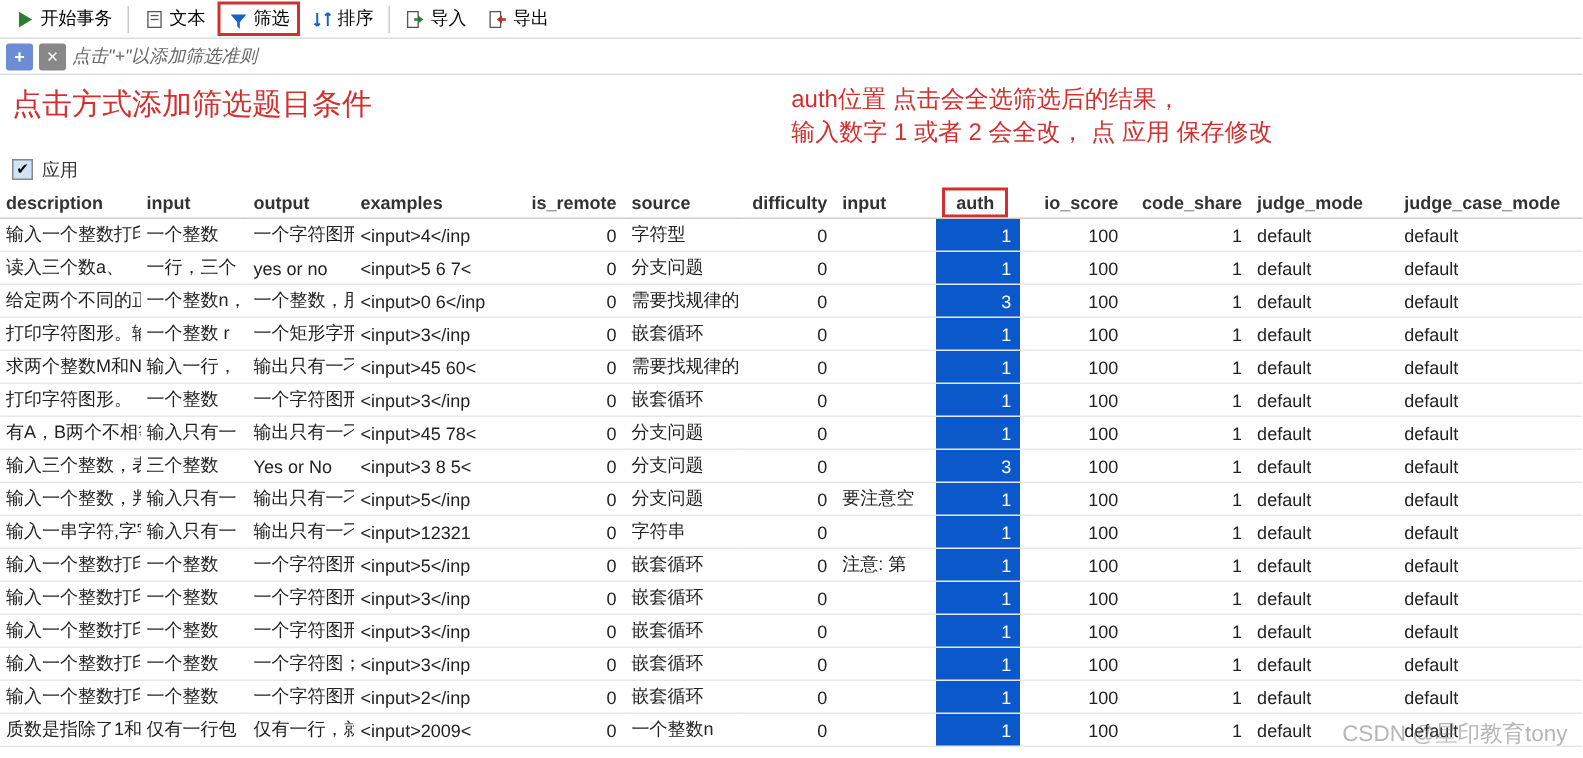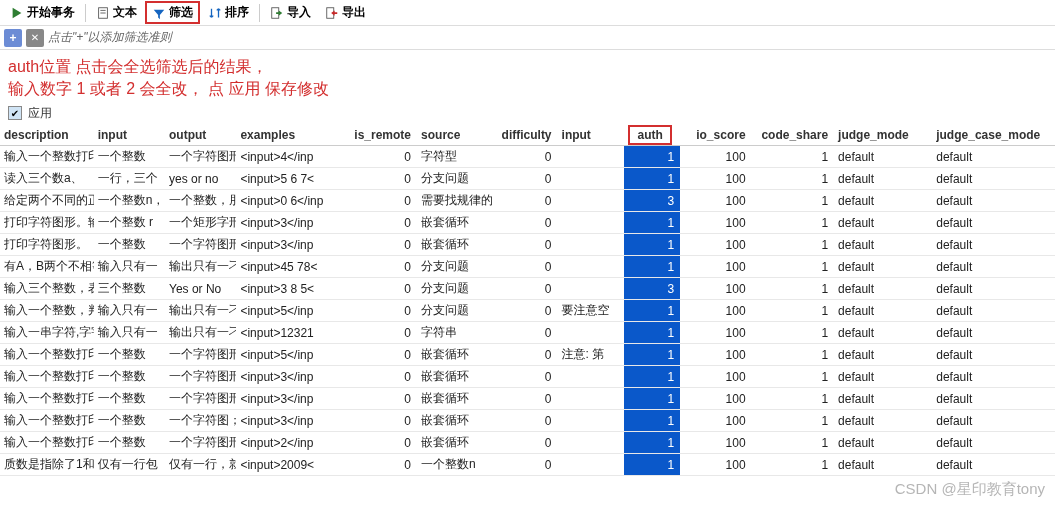--- a/index.html
+++ b/index.html
@@ -1,18 +1,18 @@
 <!DOCTYPE html>
 <html><head>
 <meta charset="utf-8">
 <style>
   * { box-sizing: border-box; margin: 0; padding: 0; }
   body { font-family: "Microsoft YaHei", Arial, sans-serif; font-size: 12px; background: #fff; color: #000; width: 1055px; }
   
-  .toolbar { display: flex; align-items: center; height: 26px; border-bottom: 1px solid #ddd; padding: 2px 4px; gap: 2px; font-weight: bold; }
+  .toolbar { display: flex; align-items: center; height: 26px; border-bottom: 1px solid #ddd; padding: 2px 4px; gap: 2px; }
   .toolbar-item { display: flex; align-items: center; gap: 3px; padding: 2px 6px; cursor: pointer; white-space: nowrap; }
   .toolbar-sep { width: 1px; height: 18px; background: #ccc; margin: 0 2px; }
   .filter-highlight { border: 2px solid #d32f2f; padding: 1px 5px; align-items: flex-end; }
   .ico { width: 14px; height: 14px; display: inline-block; }
   
   .filterbar { display: flex; align-items: center; height: 24px; padding: 2px 4px; gap: 4px; border-bottom: 1px solid #ddd; }
   .btn-small { width: 18px; height: 18px; background: #6c8cd5; color: #fff; display: flex; align-items: center; justify-content: center; font-weight: bold; border-radius: 2px; cursor: pointer; }
   .btn-clear { width: 18px; height: 18px; background: #888; color: #fff; display: flex; align-items: center; justify-content: center; border-radius: 2px; cursor: pointer; font-size: 10px; }
   .filter-hint { color: #666; font-style: italic; }
   
@@ -95,20 +95,21 @@
   </div>
 </div>
 
 <div class="filterbar">
   <div class="btn-small">+</div>
   <div class="btn-clear">✕</div>
   <span class="filter-hint">点击"+"以添加筛选准则</span>
 </div>
 
 <div class="annotation-row">
+  <div class="anno-left">点击方式添加筛选题目条件</div>
   <div class="anno-right">
     <div>auth位置 点击会全选筛选后的结果，</div>
     <div>输入数字 1  或者 2 会全改， 点 应用 保存修改</div>
   </div>
 </div>
 
 <div class="apply-row">
   <div class="apply-check">✔</div>
   <span class="apply-lbl">应用</span>
 </div>
@@ -201,20 +202,35 @@
         <td>嵌套循环</td>
         <td class="num">0</td>
         <td></td>
         <td class="auth-cell">1</td>
         <td class="num">100</td>
         <td class="num">1</td>
         <td>default</td>
         <td>default</td>
       </tr>
       <tr>
+        <td>求两个整数M和N</td>
+        <td>输入一行，</td>
+        <td>输出只有一刁</td>
+        <td>&lt;input&gt;45 60&lt;</td>
+        <td class="num">0</td>
+        <td>需要找规律的</td>
+        <td class="num">0</td>
+        <td></td>
+        <td class="auth-cell">1</td>
+        <td class="num">100</td>
+        <td class="num">1</td>
+        <td>default</td>
+        <td>default</td>
+      </tr>
+      <tr>
         <td>打印字符图形。</td>
         <td>一个整数</td>
         <td>一个字符图刑</td>
         <td>&lt;input&gt;3&lt;/inp</td>
         <td class="num">0</td>
         <td>嵌套循环</td>
         <td class="num">0</td>
         <td></td>
         <td class="auth-cell">1</td>
         <td class="num">100</td>

